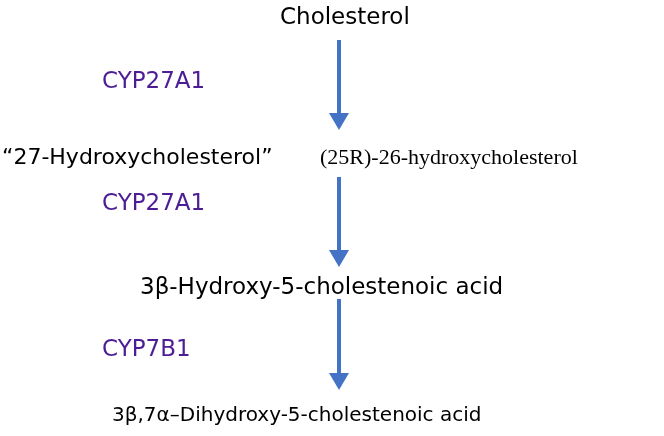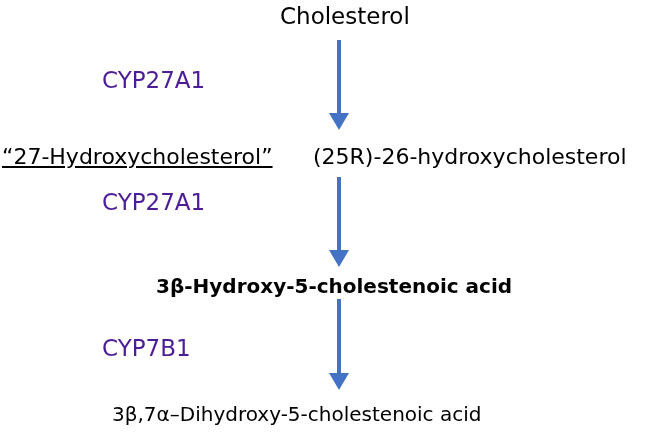--- a/index.html
+++ b/index.html
@@ -9,26 +9,26 @@
     .enz { position:absolute; white-space:nowrap; font-size:23px; line-height:28px; color:#4c1d95; }
     svg.arrows { position:absolute; left:0; top:0; }
   </style>
 </head>
 <body>
 
 <div class="txt" style="left:280px; top:2px;">Cholesterol</div>
 
 <div class="enz" style="left:102px; top:66px;">CYP27A1</div>
 
-<div class="txt" style="left:2px; top:143px; font-size:22px;text-decoration:underline;">“27-Hydroxycholesterol”</div>
-<div class="txt" style="left:313px; top:143px; font-size:22px;">(25R)-26-hydroxycholesterol</div>
+<div class="txt" style="left:2px; top:143px; font-size:22px;">“27-Hydroxycholesterol”</div>
+<div class="txt" style="left:320px; top:143px; font-size:22px;font-family:Liberation Serif, serif;">(25R)-26-hydroxycholesterol</div>
 
 <div class="enz" style="left:102px; top:188px;">CYP27A1</div>
 
-<div class="txt" style="left:156px; top:272px; font-size:20px;font-weight:bold;">3β-Hydroxy-5-cholestenoic acid</div>
+<div class="txt" style="left:140px; top:272px; font-size:23px;">3β-Hydroxy-5-cholestenoic acid</div>
 
 <div class="enz" style="left:102px; top:334px;">CYP7B1</div>
 
 <div class="txt" style="left:112px; top:400px; font-size:20px;">3β,7α–Dihydroxy-5-cholestenoic acid</div>
 
 <svg class="arrows" width="664" height="436">
   <g>
     <rect x="337" y="40" width="4" height="74" fill="#4472C4"></rect>
     <polygon points="329,113 349,113 339,130" fill="#4472C4"></polygon>
   </g>

